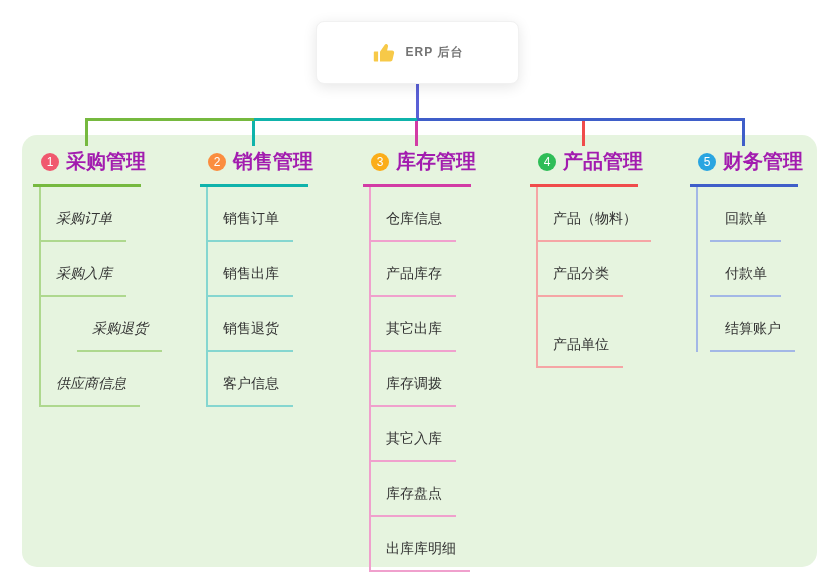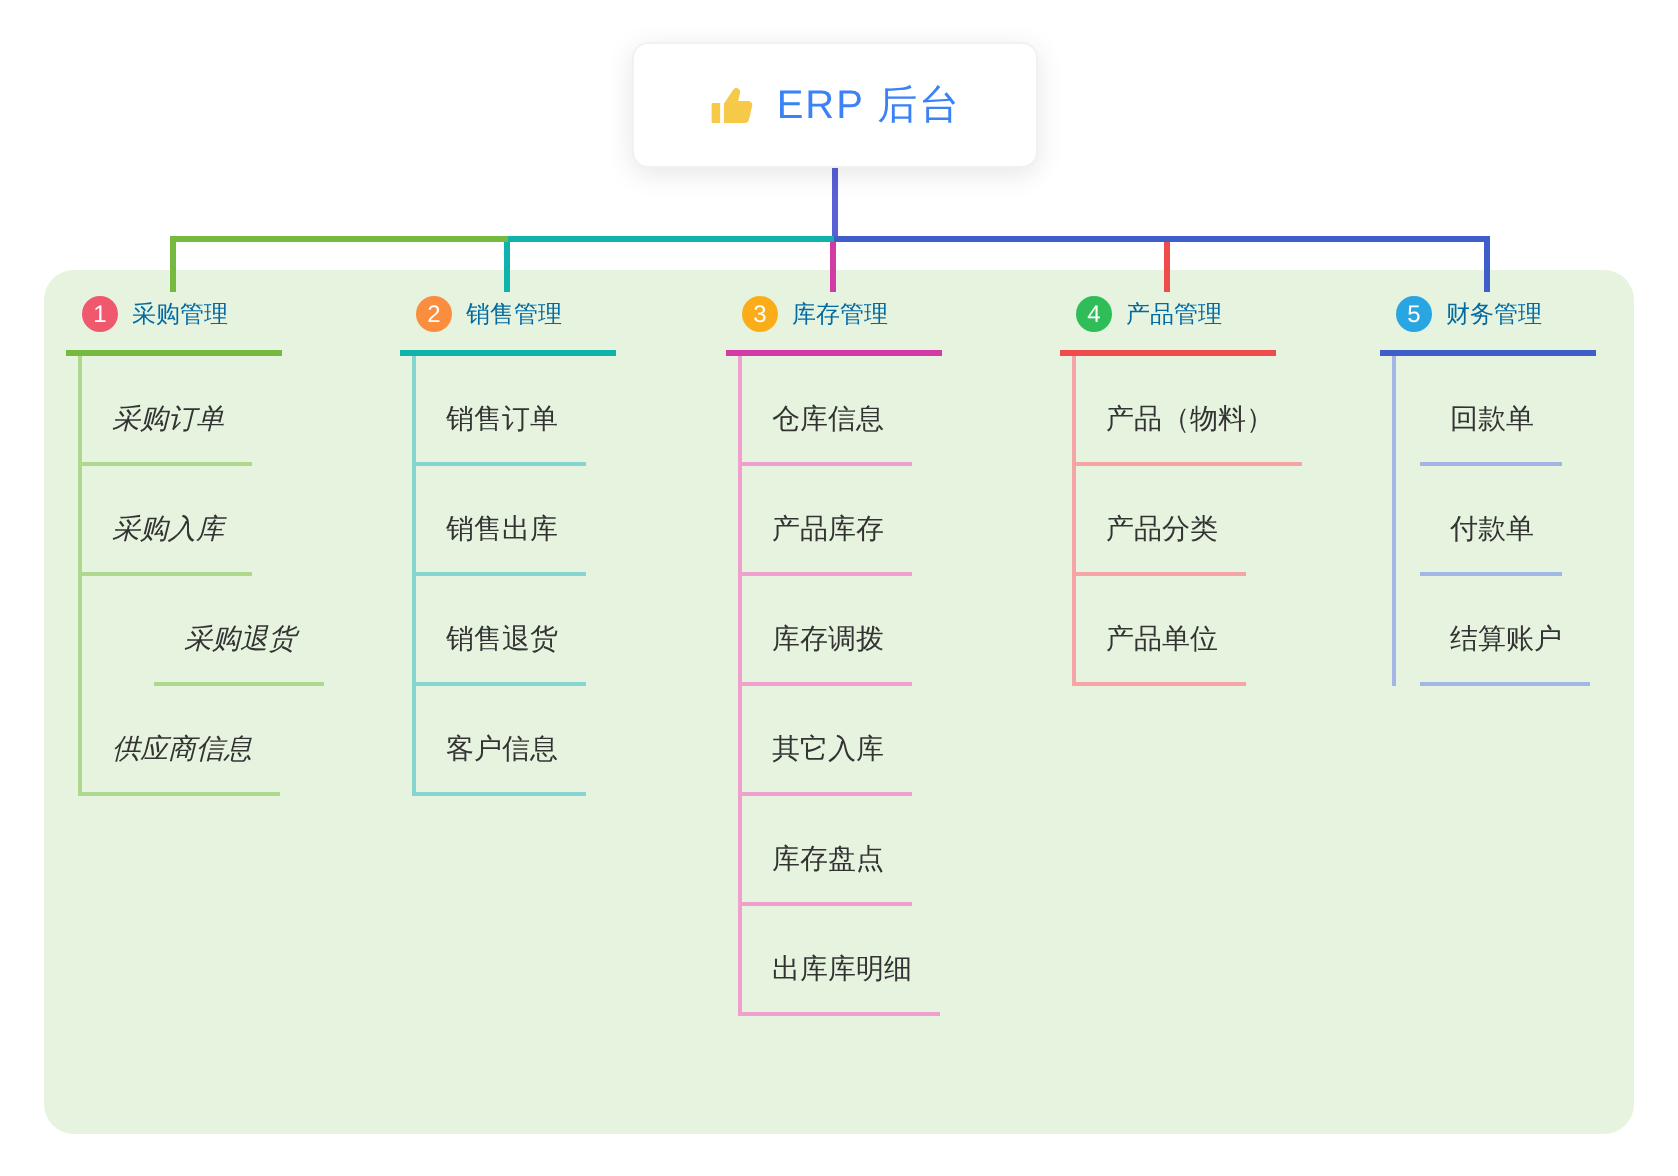--- a/index.html
+++ b/index.html
@@ -28,23 +28,23 @@
     box-shadow: 0 3px 14px rgba(0,0,0,0.10);
     display: flex;
     align-items: center;
     justify-content: center;
     gap: 10px;
     box-sizing: border-box;
     cursor: pointer;
     z-index: 5;
   }
   .root-title {
-    font-size: 20px;
-    font-weight: 400;
-    color: #3b82f6;
+    font-size: 12px;
+    font-weight: 700;
+    color: #737373;
     letter-spacing: 1px;
   }
   .thumb-icon { display: inline-flex; width: 24px; height: 24px; }
   
   .root-stem {
     position: absolute;
     left: 416px;
     top: 84px;
     width: 3px;
     height: 36px;
@@ -93,23 +93,23 @@
     justify-content: center;
     width: 18px;
     height: 18px;
     min-width: 18px;
     border-radius: 50%;
     color: #ffffff;
     font-size: 12px;
     line-height: 18px;
   }
   .branch-label {
-    font-size: 12px;
-    font-weight: 400;
-    color: #0369a1;
+    font-size: 20px;
+    font-weight: 700;
+    color: #a21caf;
     white-space: nowrap;
   }
   ul.children {
     list-style: none;
     margin: 0 0 0 6px;
     padding: 0;
     border-left: 2px solid #ccc;
   }
   li.child {
     box-sizing: border-box;
@@ -185,36 +185,37 @@
   </div>
 
   <div class="branch" style="left: 341px;">
     <div class="branch-title" style="border-bottom-color: rgb(210, 59, 165);">
       <span class="badge" style="background: rgb(251, 173, 25);">3</span>
       <span class="branch-label">库存管理</span>
     </div>
     <ul class="children" style="border-left-color: rgb(240, 160, 205);">
             <li class="child" style="border-bottom-color: rgb(240, 160, 205);">仓库信息</li>
             <li class="child" style="border-bottom-color: rgb(240, 160, 205);">产品库存</li>
+            <li class="child" style="border-bottom-color: rgb(240, 160, 205);">其它出库</li>
             <li class="child" style="border-bottom-color: rgb(240, 160, 205);">库存调拨</li>
             <li class="child" style="border-bottom-color: rgb(240, 160, 205);">其它入库</li>
             <li class="child" style="border-bottom-color: rgb(240, 160, 205);">库存盘点</li>
             <li class="child" style="border-bottom-color: rgb(240, 160, 205);">出库库明细</li>
           </ul>
   </div>
 
   <div class="branch" style="left: 508px;">
     <div class="branch-title" style="border-bottom-color: rgb(240, 75, 75);">
       <span class="badge" style="background: rgb(46, 189, 87);">4</span>
       <span class="branch-label">产品管理</span>
     </div>
     <ul class="children" style="border-left-color: rgb(245, 165, 165);">
             <li class="child" style="border-bottom-color: rgb(245, 165, 165);">产品（物料）</li>
             <li class="child" style="border-bottom-color: rgb(245, 165, 165);">产品分类</li>
-            <li class="child" style="border-bottom-color: rgb(245, 165, 165);">产品单位</li>
+            <li class="child" style="border-bottom-color: rgb(245, 165, 165); margin-top: 16px;">产品单位</li>
           </ul>
   </div>
 
   <div class="branch" style="left: 668px;">
     <div class="branch-title" style="border-bottom-color: rgb(63, 94, 201);">
       <span class="badge" style="background: rgb(41, 165, 225);">5</span>
       <span class="branch-label">财务管理</span>
     </div>
     <ul class="children" style="border-left-color: rgb(163, 183, 230); padding-left: 12px;">
             <li class="child" style="border-bottom-color: rgb(163, 183, 230);">回款单</li>

